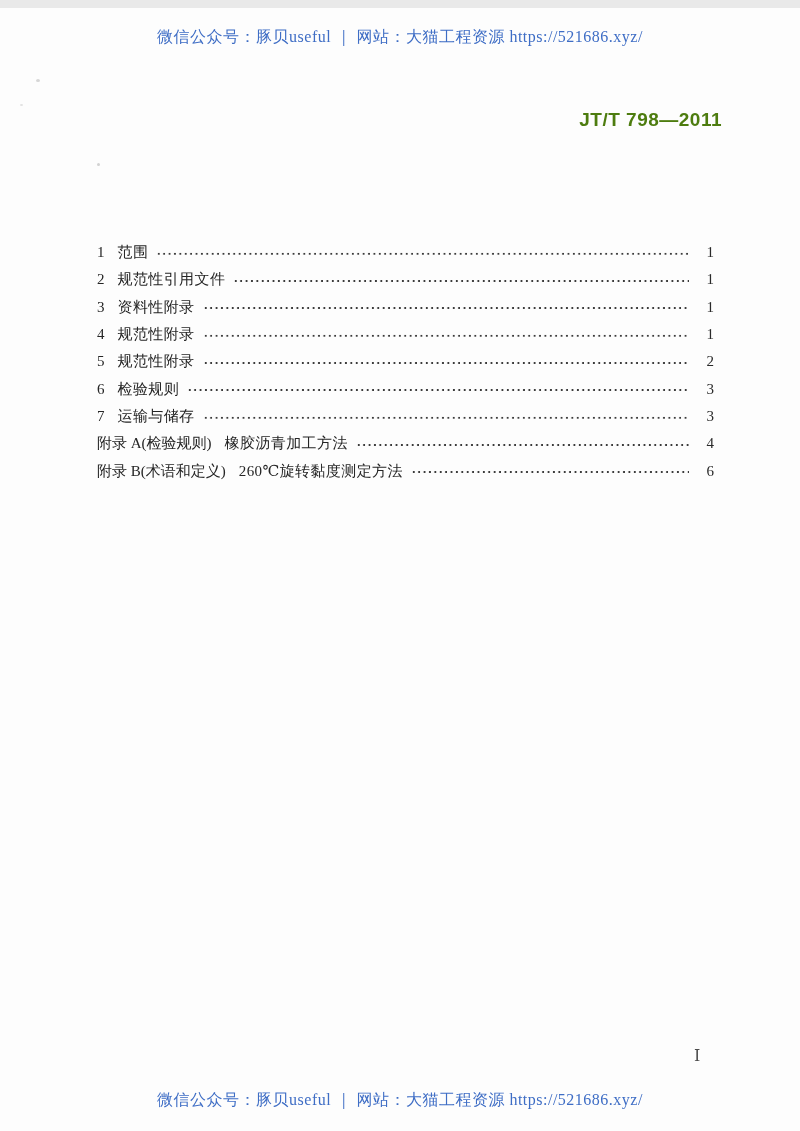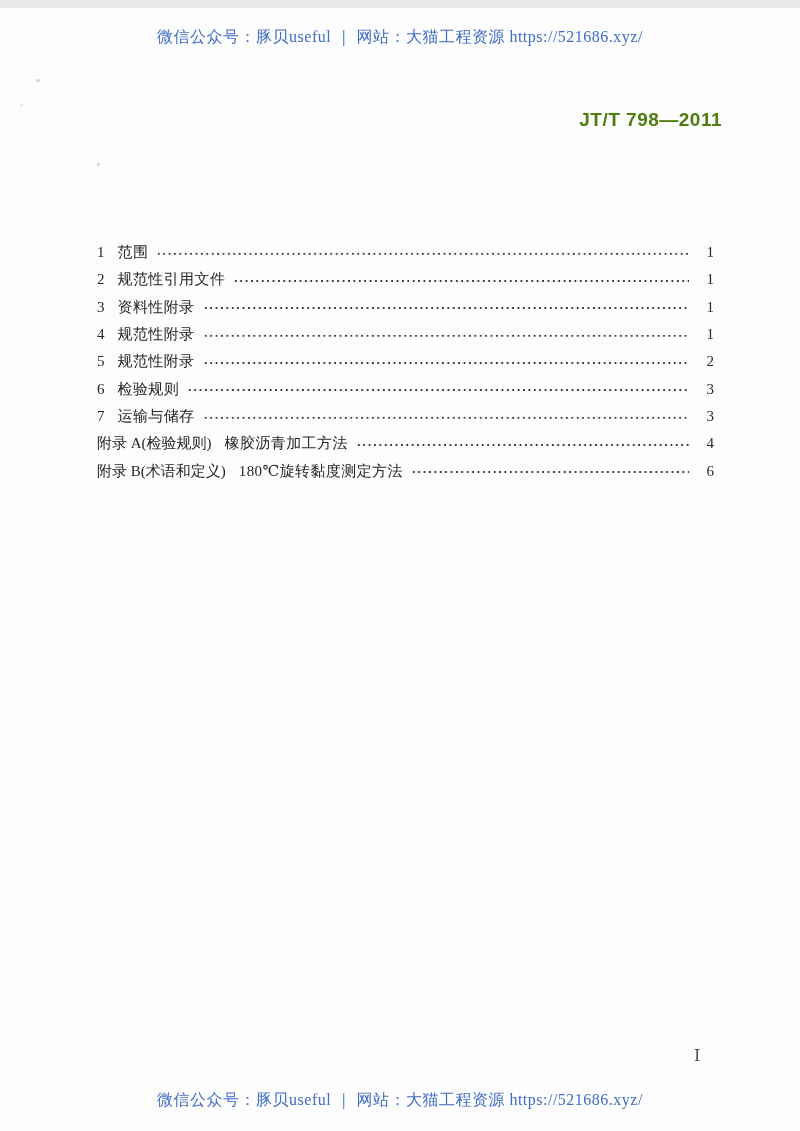--- a/index.html
+++ b/index.html
@@ -165,21 +165,21 @@
 
   <div class="toc-row">
     <span class="toc-no">附录 A(检验规则)</span>
     <span class="toc-title">橡胶沥青加工方法</span>
     <span class="leader"></span>
     <span class="toc-page">4</span>
   </div>
 
   <div class="toc-row">
     <span class="toc-no">附录 B(术语和定义)</span>
-    <span class="toc-title">180℃旋转黏度测定方法</span>
+    <span class="toc-title">260℃旋转黏度测定方法</span>
     <span class="leader"></span>
     <span class="toc-page">6</span>
   </div>
 
 </div>
 
   <div class="foot-num">Ⅰ</div>
 
   <div class="wm wm-bottom" style="color: rgb(62, 109, 197);">微信公众号：豚贝useful ｜ 网站：大猫工程资源 https://521686.xyz/</div>
 

